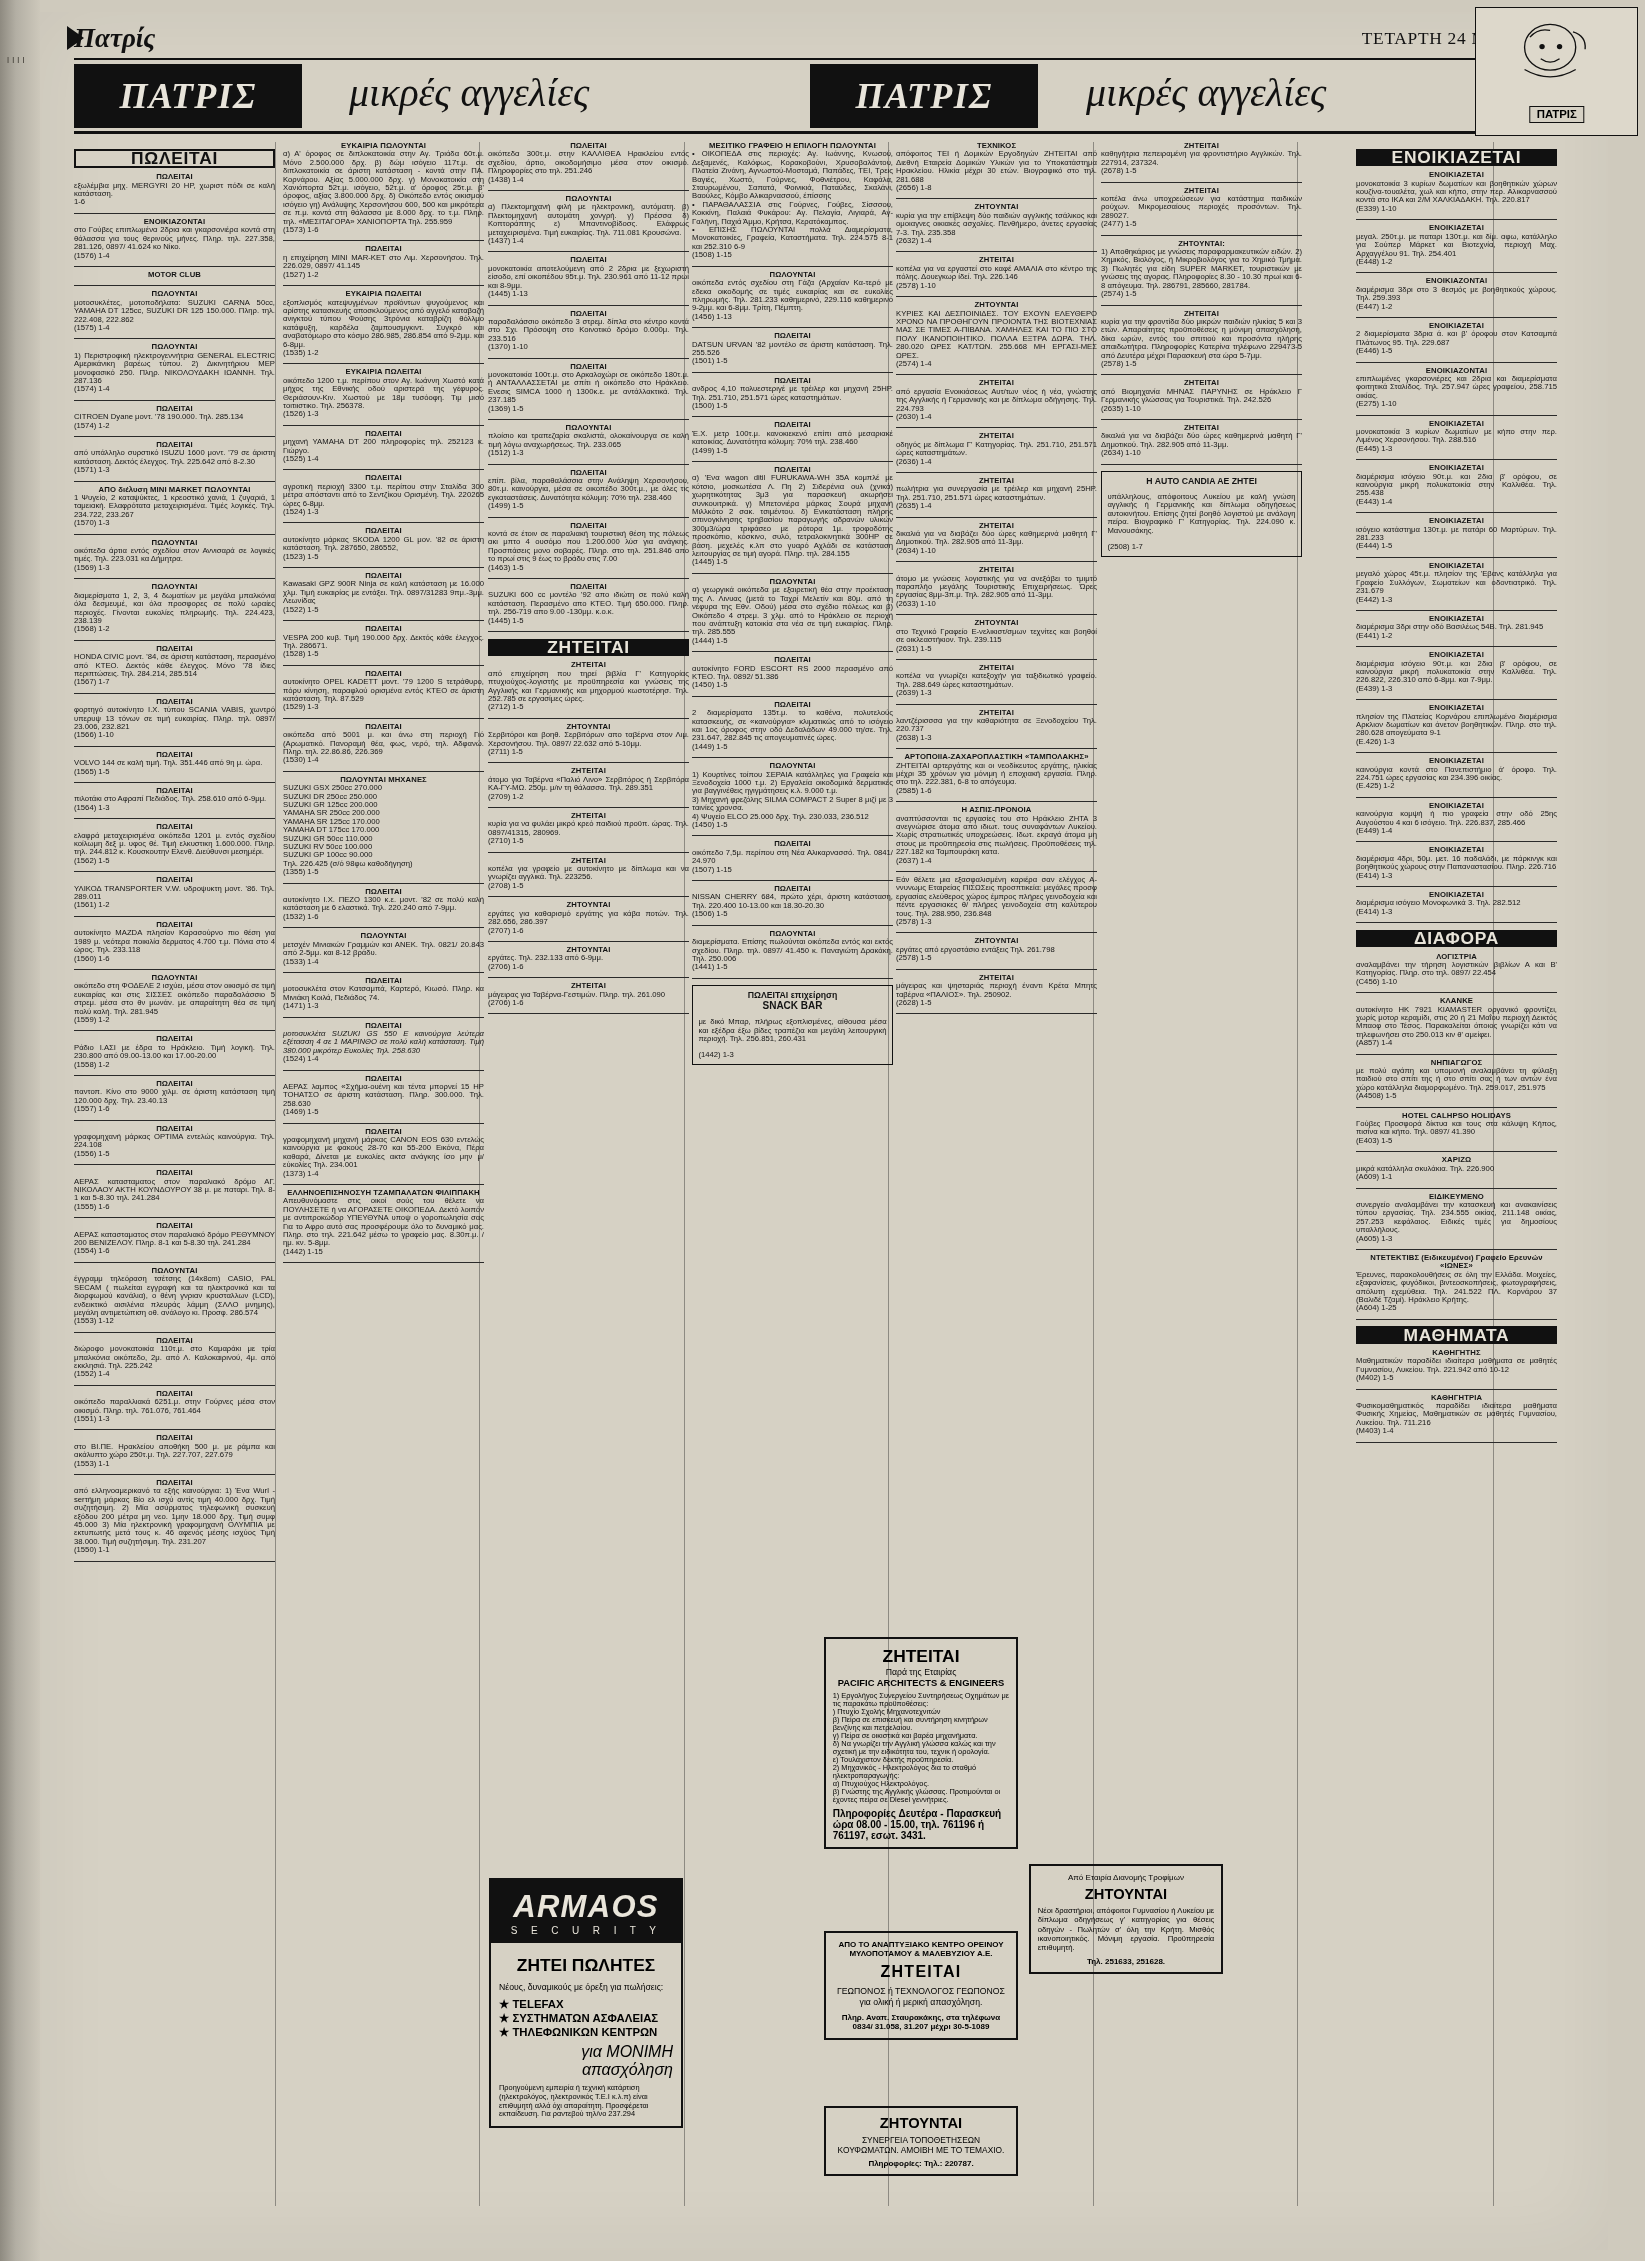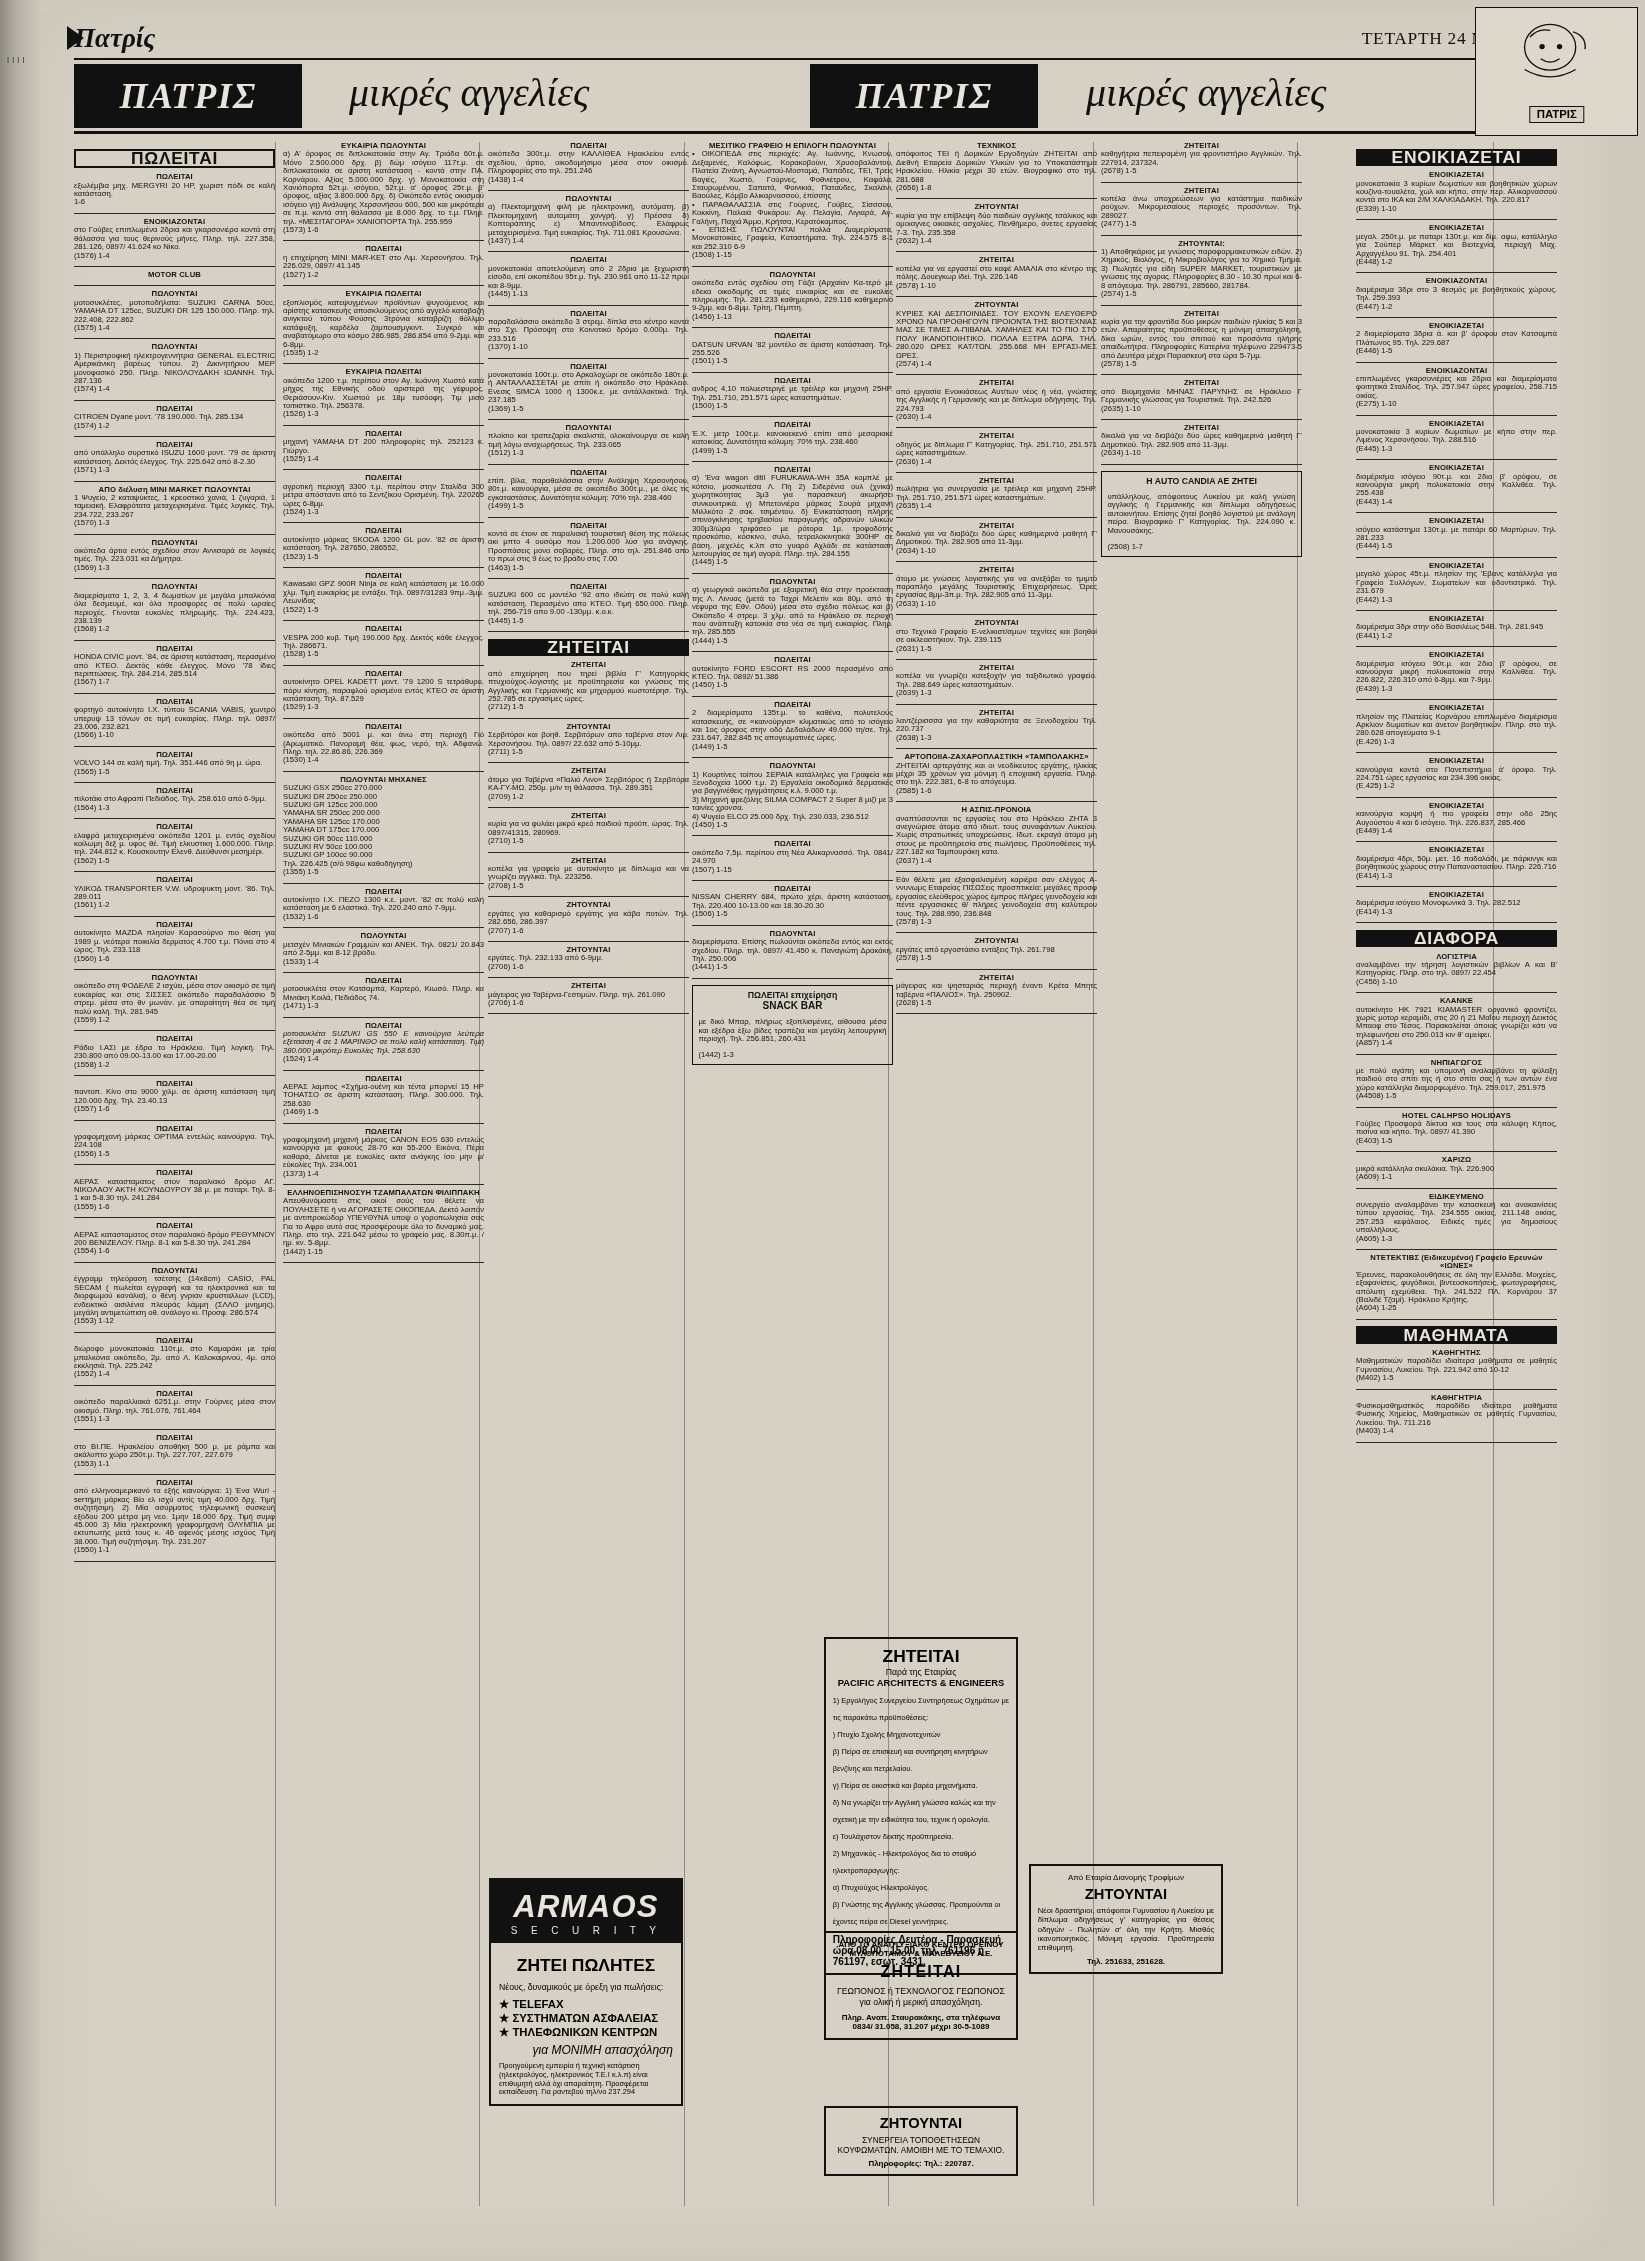--- a/index.html
+++ b/index.html
@@ -1183,32 +1183,32 @@
       <div class="armaos-logo">
         <div class="n">ARMAOS</div>
         <div class="s">S E C U R I T Y</div>
       </div>
       <div style="padding:6.7px 8px;text-align:left;">
         <div style="font-size:17.4px;font-weight:bold;text-align:center;margin:5.4px 0;">ΖΗΤΕΙ ΠΩΛΗΤΕΣ</div>
         <div style="font-size:8.7px;">Νέους, δυναμικούς με όρεξη για πωλήσεις:</div>
         <div style="font-size:11.4px;font-weight:bold;margin:5.4px 0 0 0;">★ TELEFAX</div>
         <div style="font-size:11.4px;font-weight:bold;">★ ΣΥΣΤΗΜΑΤΩΝ ΑΣΦΑΛΕΙΑΣ</div>
         <div style="font-size:11.4px;font-weight:bold;">★ ΤΗΛΕΦΩΝΙΚΩΝ ΚΕΝΤΡΩΝ</div>
-        <div style="font-size:12px;font-style:italic;text-align:right;margin:4px 0;">για ΜΟΝΙΜΗ απασχόληση</div>
+        <div style="font-size:16px;font-style:italic;text-align:right;margin:4px 0;">για ΜΟΝΙΜΗ απασχόληση</div>
         <div style="font-size:7.4px;line-height:8.7px;margin-top:5.4px;">Προηγούμενη εμπειρία ή τεχνική κατάρτιση (ηλεκτρολόγος, ηλεκτρονικός Τ.Ε.Ι κ.λ.π) είναι επιθυμητή αλλά όχι απαραίτητη. Προσφέρεται εκπαίδευση. Για ραντεβού τηλ/νο 237.294</div>
       </div>
     </div>
   </div>
 
   <div style="position:absolute;left:824px;top:1629px;width:194px;">
     <div class="bigbox" style="text-align:left;">
       <div class="c-line" style="font-size:17.4px;font-weight:bold;">ΖΗΤΕΙΤΑΙ</div>
       <div class="c-line" style="font-size:8.7px;">Παρά της Εταιρίας</div>
       <div class="c-line" style="font-size:9.4px;font-weight:bold;margin-bottom:4px;">PACIFIC ARCHITECTS &amp; ENGINEERS</div>
-      <div style="font-size:7.4px;line-height:17px;white-space:pre-line;">1) Εργολήγος Συνεργείου Συντηρήσεως Οχημάτων με τις παρακάτω προϋποθέσεις:
+      <div style="font-size:7.4px;line-height:8px;white-space:pre-line;">1) Εργολήγος Συνεργείου Συντηρήσεως Οχημάτων με τις παρακάτω προϋποθέσεις:
   ) Πτυχίο Σχολής Μηχανοτεχνιτών
   β) Πείρα σε επισκευή και συντήρηση κινητήρων βενζίνης και πετρελαίου.
   γ) Πείρα σε οικιστικά και βαρέα μηχανήματα.
   δ) Να γνωρίζει την Αγγλική γλώσσα καλώς και την σχετική με την ειδικότητα του, τεχνικ ή ορολογία.
   ε) Τουλάχιστον δεκτής προϋπηρεσία.
 2) Μηχανικός - Ηλεκτρολόγος δια το σταθμό ηλεκτροπαραγωγής:
   α) Πτυχιούχος Ηλεκτρολόγος.
   β) Γνώστης της Αγγλικής γλώσσας. Προτιμούνται οι έχοντες πείρα σε Diesel γεννήτριες.</div>
       <div style="font-size:10px;font-weight:bold;margin-top:4px;">Πληροφορίες Δευτέρα - Παρασκευή ώρα 08.00 - 15.00, τηλ. 761196 ή 761197, εσωτ. 3431.</div>
     </div>

